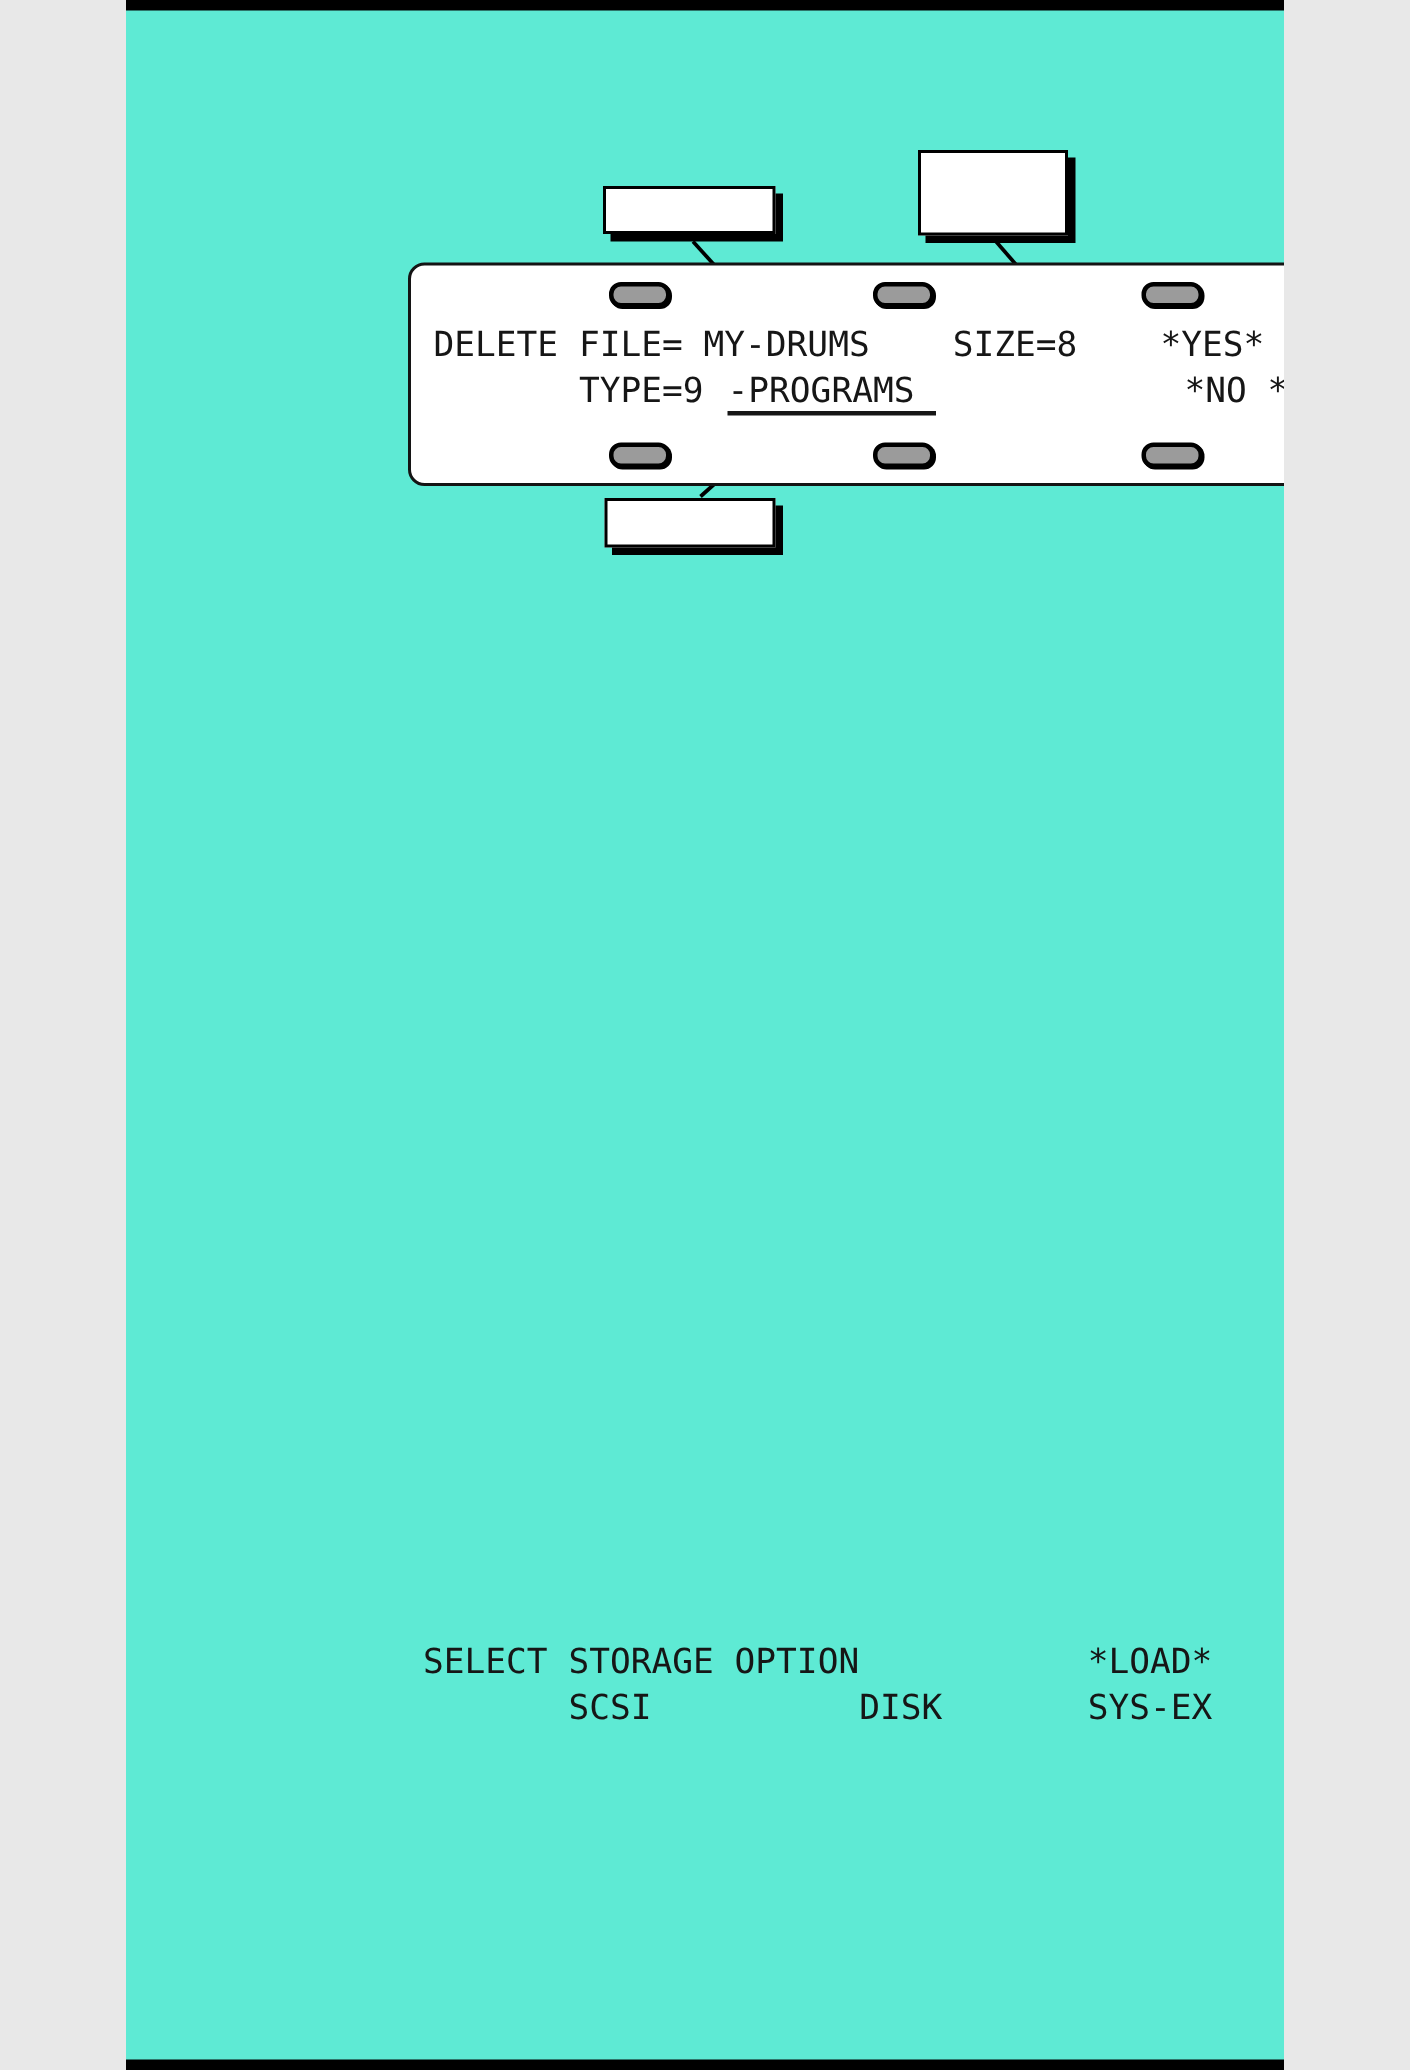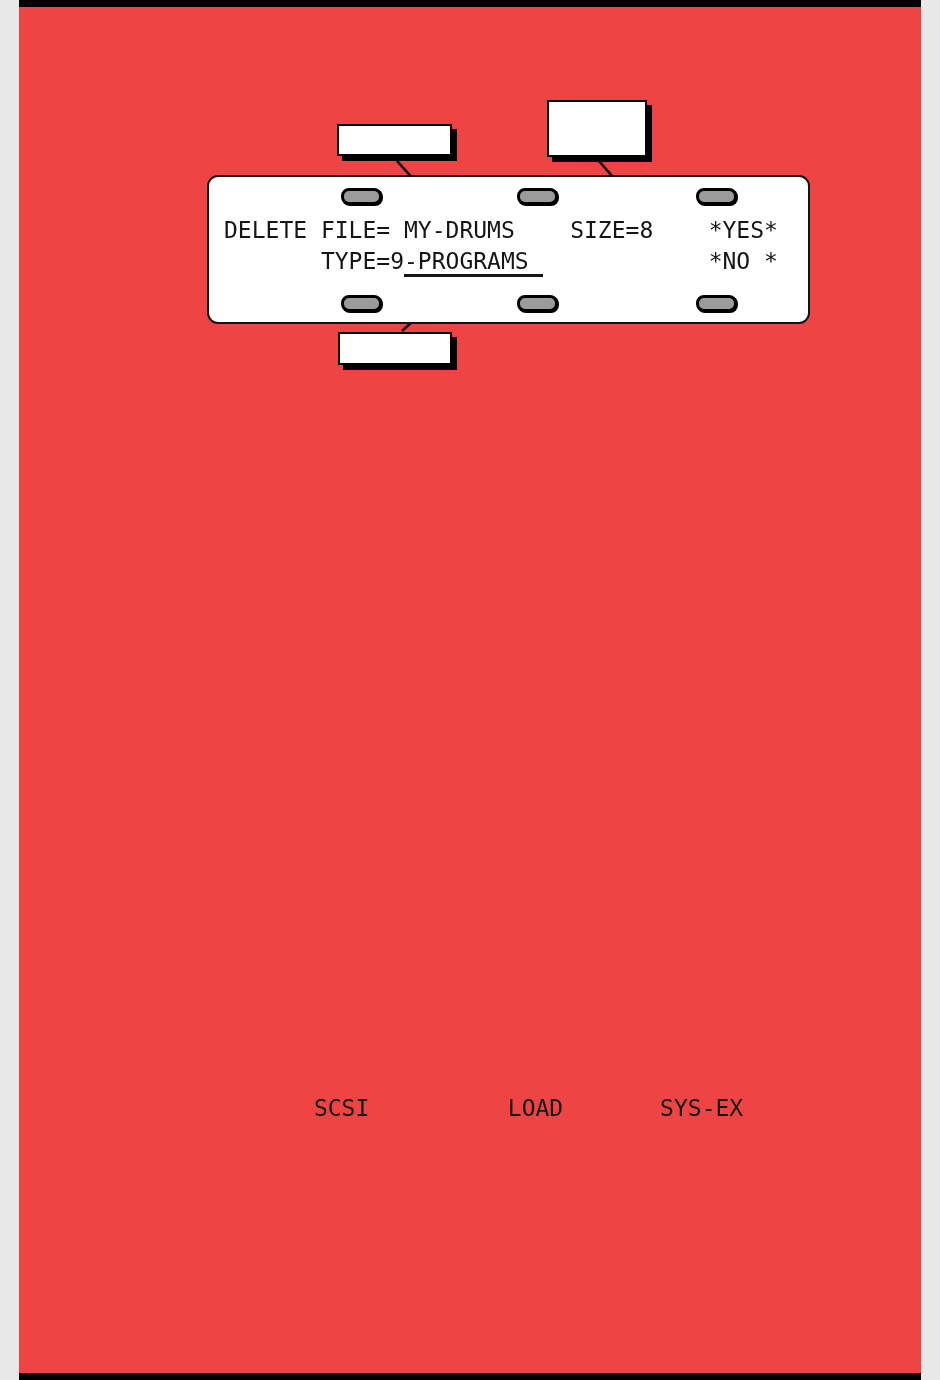--- a/index.html
+++ b/index.html
@@ -1,21 +1,21 @@
 <!DOCTYPE html>
 <html><head>
 <meta charset="utf-8">
 <style>
   html, body { margin: 0; padding: 0; background: #e8e8e8; }
   .page {
     position: relative;
-    width: 902px;
+    width: 772px;
     height: 1380px;
     margin: 0 auto;
-    background: #ef4444;
+    background: #5eead4;
     overflow: hidden;
     font-family: "DejaVu Sans Mono", "Liberation Mono", monospace;
     color: #161616;
   }
   .rule {
     position: absolute;
     left: 0;
     width: 940px;
     height: 7px;
     background: #000000;
@@ -73,21 +73,21 @@
     position: absolute;
     left: 15px; top: 38px;
   }
   .mono-line {
     white-space: pre;
     font-size: 23px;
     line-height: 31px;
     letter-spacing: 0;
     color: #161616;
   }
-  .u { border-bottom: 3px solid #161616; }
+  .u { border-bottom: 3px solid #161616; margin-left: 16px; }
 
   .storage-block {
     position: absolute;
     left: 198px; top: 1093px;
   }
 </style>
 </head>
 <body>
 
 <div class="page">
@@ -115,18 +115,19 @@
       <div class="mono-line"><span>       TYPE=9</span><span class="u">-PROGRAMS </span><span>            *NO *</span></div>
     </div>
 
     <div class="soft-btn b x1"></div>
     <div class="soft-btn b x2"></div>
     <div class="soft-btn b x3"></div>
 
   </div>
 
   <div class="storage-block">
-    <div class="mono-line">       SCSI          LOAD       SYS-EX</div>
+    <div class="mono-line">SELECT STORAGE OPTION           *LOAD*</div>
+    <div class="mono-line">       SCSI          DISK       SYS-EX</div>
   </div>
 
   <div class="rule bottom"></div>
 
 </div>
 
 </body></html>

